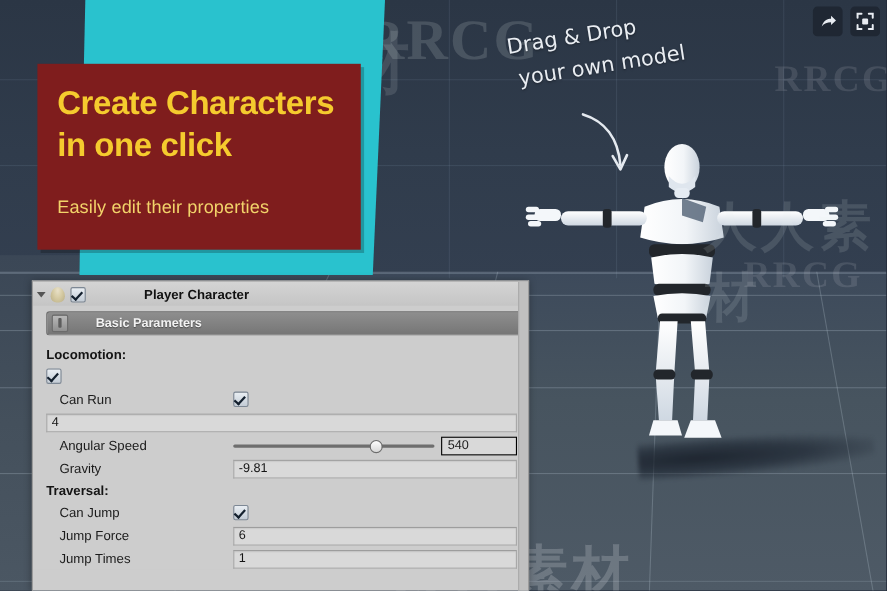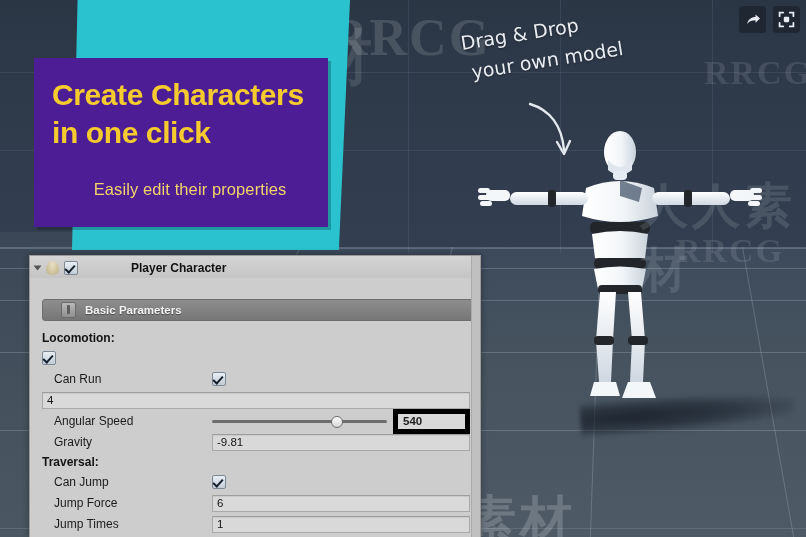--- a/index.html
+++ b/index.html
@@ -55,38 +55,37 @@
   
   .teal{
     position:absolute;left:72px;top:0px;width:278px;height:250px;
     background:#29c2ce;
     clip-path:polygon(2% 0%, 100% 0%, 96% 100%, 0% 100%);
   }
 
   
   .titlecard{
     position:absolute;left:34px;top:58px;width:294px;height:169px;
-    background:#4c1d95;
+    background:#7f1d1d;
     box-shadow:3px 3px 0 rgba(0,0,0,.22);
   }
   .title-main{
     color:#f5cb2e;
     font-weight:bold;
     font-size:30px;
     line-height:38px;
     letter-spacing:-0.4px;
     padding:18px 0 0 18px;
     white-space:nowrap;
   }
   .title-sub{
     color:#f2d36a;
     font-size:16.5px;
     padding:28px 0 0 18px;
     letter-spacing:.1px;
-    text-align:center;
   }
 
   
   .hand{
     position:absolute;left:466px;top:12px;width:200px;height:110px;
     color:#e9edf2;
     font-family:"DejaVu Sans", sans-serif;
     font-size:19px;
     line-height:30px;
     transform:rotate(-9deg);
@@ -149,24 +148,24 @@
     position:relative;cursor:pointer;flex:0 0 auto;
   }
   .cb.on::after{
     content:"";position:absolute;left:2px;top:1px;
     width:4px;height:8px;border:solid #14202e;
     border-width:0 2.1px 2.1px 0;transform:rotate(42deg);
   }
   .head-label{font-weight:bold;font-size:12px;color:#111;padding-left:48px;}
 
   .subhead{
-    margin:21px 6px 0 12px;height:20px;border-radius:3px;
+    margin:5px 6px 0 12px;height:20px;border-radius:3px;
     background:linear-gradient(180deg,#8e8e8e,#767676);
     border:1px solid #6e6e6e;
-    display:flex;align-items:center;gap:9px;padding-left:18px;
+    display:flex;align-items:center;gap:25px;padding-left:4px;
     color:#f2f2f2;font-weight:bold;font-size:11.5px;
     text-shadow:0 1px 1px rgba(0,0,0,.4);
   }
   .sub-icon{
     width:13px;height:14px;border-radius:2px;
     background:linear-gradient(180deg,#b9b9b9,#8f8f8f);
     border:1px solid #6b6b6b;position:relative;
   }
   .sub-icon::after{
     content:"";position:absolute;left:5px;top:2px;width:3px;height:9px;
@@ -187,22 +186,22 @@
   }
   .slidewrap{display:flex;align-items:center;flex:1;gap:6px;}
   .slider{position:relative;flex:1;height:14px;display:flex;align-items:center;}
   .track{height:3px;width:100%;background:#6e6e6e;border-radius:2px;}
   .knob{
     position:absolute;left:68%;top:2px;width:10px;height:10px;border-radius:50%;
     background:linear-gradient(180deg,#fdfdfd,#d7d7d7);
     border:1px solid #6d6d6d;cursor:pointer;
   }
   .numfield{
-    width:62px;height:15px;background:#d9d9d9;border:5px solid #000000;
-    font-size:11.5px;display:flex;align-items:center;padding-left:5px;font-weight:bold;
+    width:62px;height:15px;background:#d9d9d9;border:1px solid #000000;
+    font-size:11.5px;display:flex;align-items:center;padding-left:5px;
   }
   .scroll-rail{
     position:absolute;right:0;top:0;width:8px;height:100%;
     background:#c0c0c0;border-left:1px solid #aaa;
   }
 
   
   .wm{position:absolute;pointer-events:none;user-select:none;}
   .wm-rrcg{
     color:rgba(225,228,232,.16);

